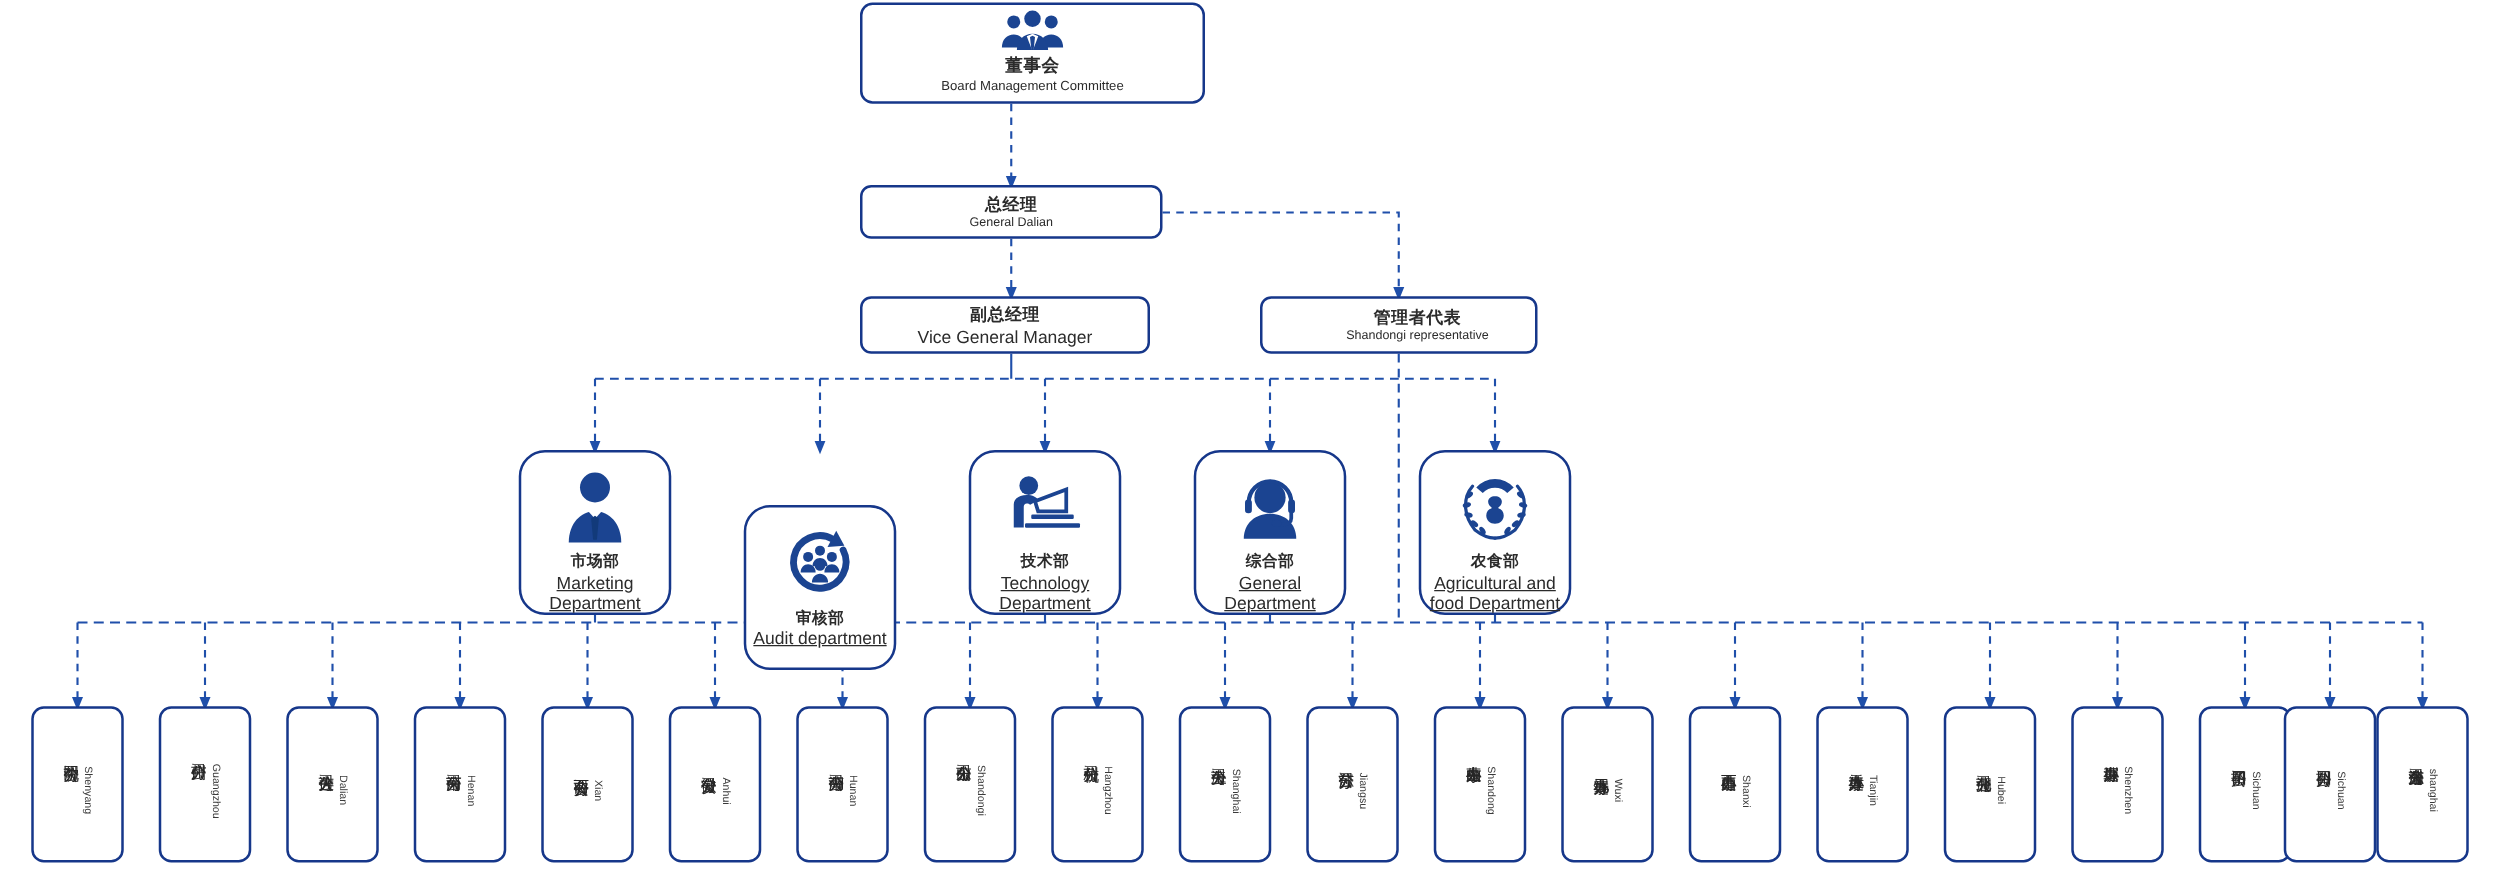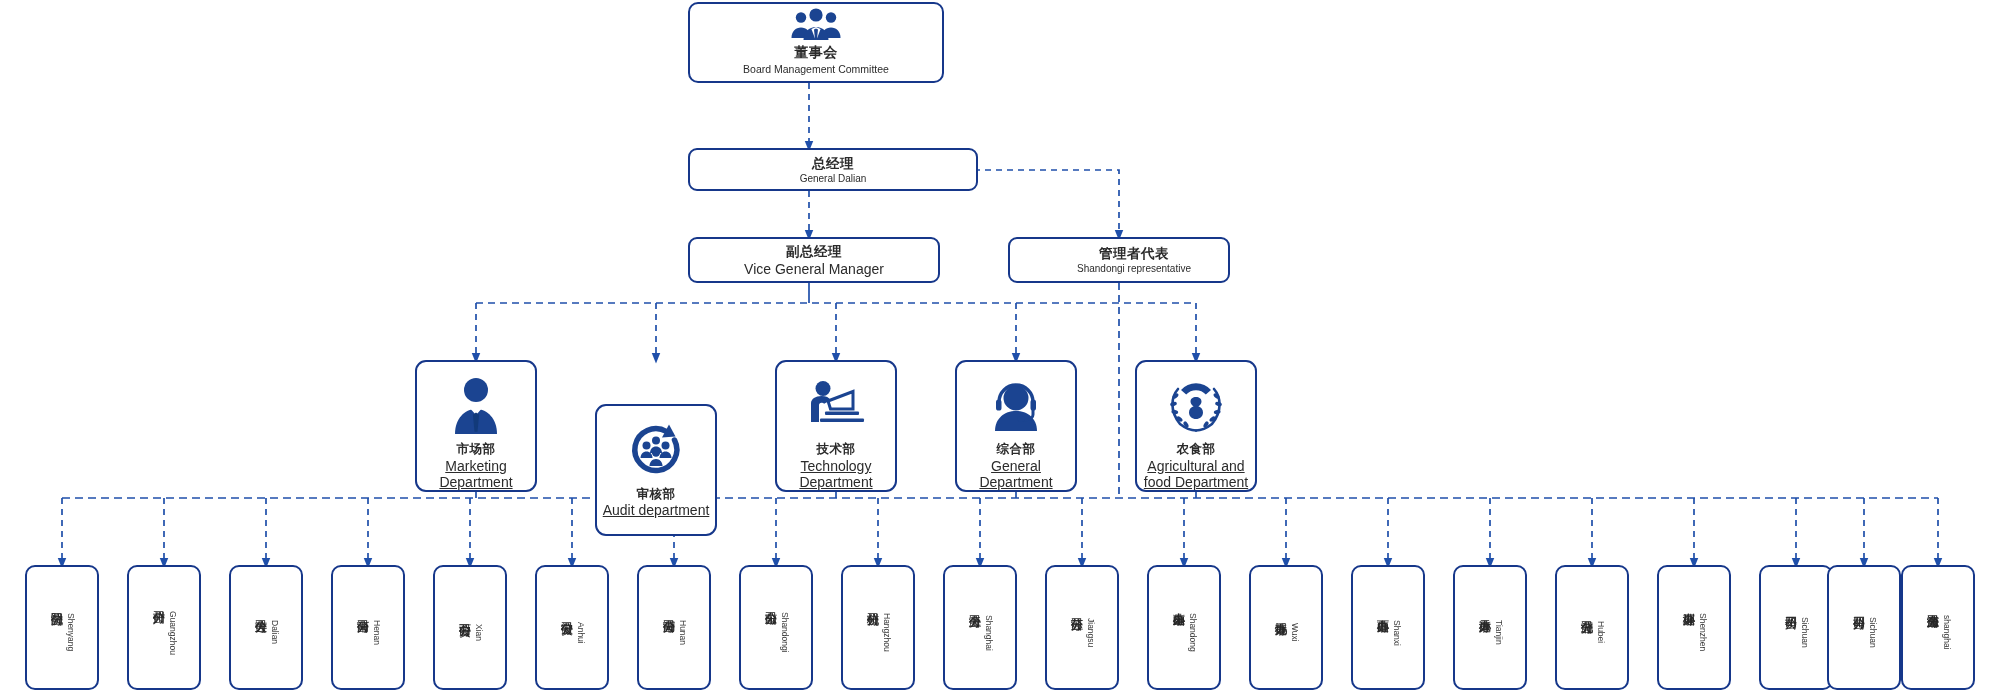--- a/index.html
+++ b/index.html
@@ -43,44 +43,44 @@
     color: #2b2b2b;
     font-weight: 700;
     letter-spacing: .5px;
   }
   .node .en {
     color: #2b2b2b;
     line-height: 1.15;
   }
   
   #board {
-    left: 688px; top: 2px; width: 256px; height: 81px;
+    left: 688px; top: 2px; width: 276px; height: 81px;
     border-radius: 10px;
     justify-content: flex-start;
     padding-top: 4px;
   }
   #board .cn { font-size: 14px; margin-top: 2px; }
   #board .en { font-size: 10.5px; margin-top: 1px; }
   
-  #gm { left: 688px; top: 148px; width: 290px; height: 43px; }
+  #gm { left: 688px; top: 148px; width: 242px; height: 43px; }
   #gm .cn { font-size: 13.5px; }
   #gm .en { font-size: 10px; }
-  #vgm { left: 688px; top: 237px; width: 252px; height: 46px; }
+  #vgm { left: 688px; top: 237px; width: 232px; height: 46px; }
   #vgm .cn { font-size: 13.5px; }
   #vgm .en { font-size: 14px; }
   #mrep { left: 1008px; top: 237px; width: 222px; height: 46px; padding-left: 30px; }
   #mrep .cn { font-size: 13.5px; }
   #mrep .en { font-size: 10px; }
 
   
   .dept {
     top: 360px;
     width: 122px;
     height: 132px;
-    border-radius: 11px;
+    border-radius: 21px;
     justify-content: flex-start;
     padding-top: 7px;
   }
   .dept .iconwrap {
     height: 74px;
     display: flex;
     align-items: center;
     justify-content: center;
   }
   .dept .cn { font-size: 12.5px; line-height: 1.15; }

